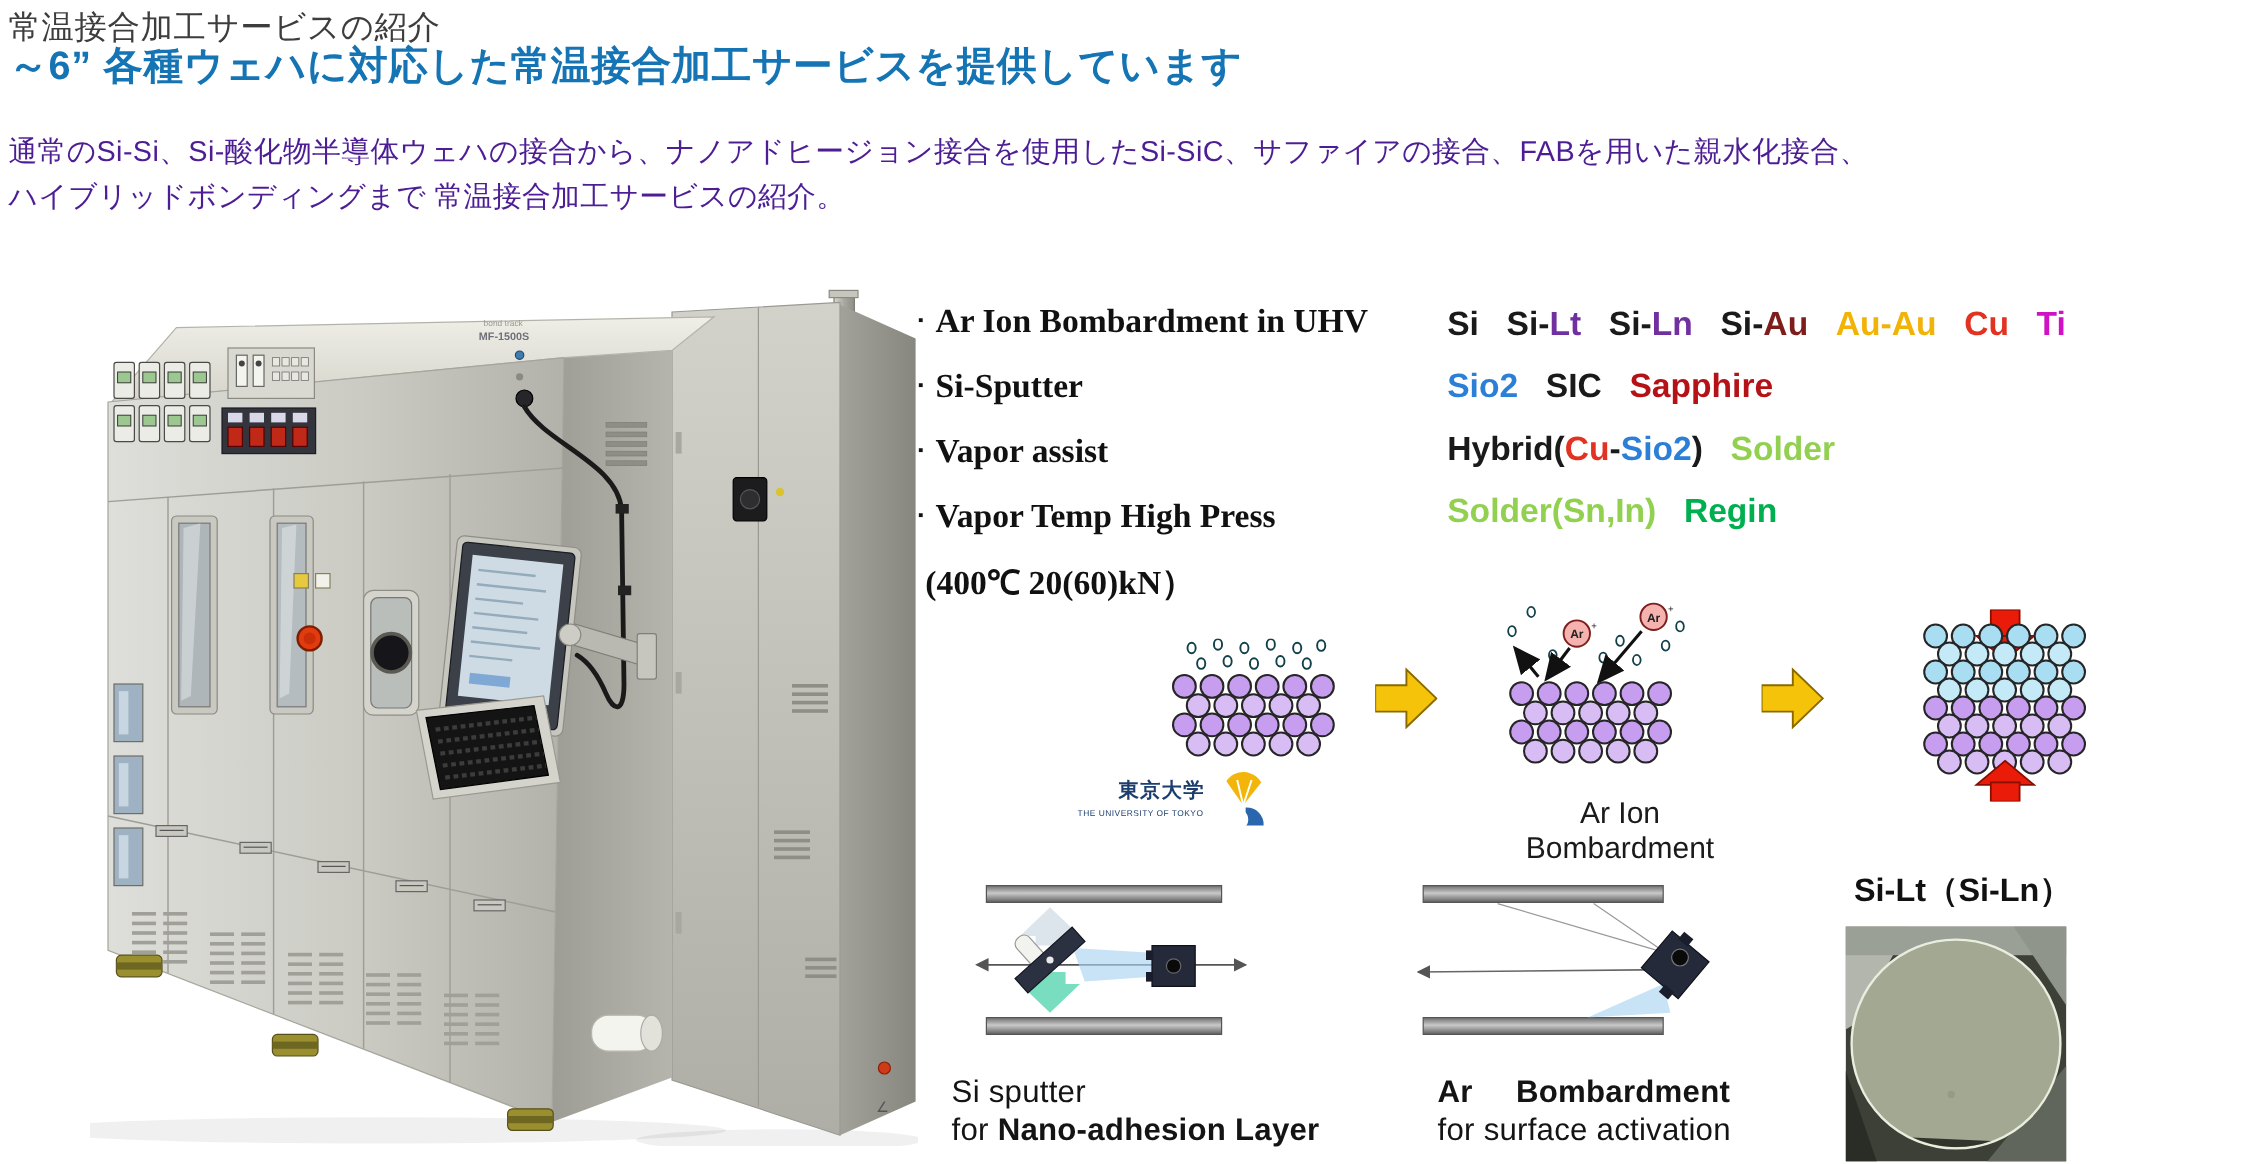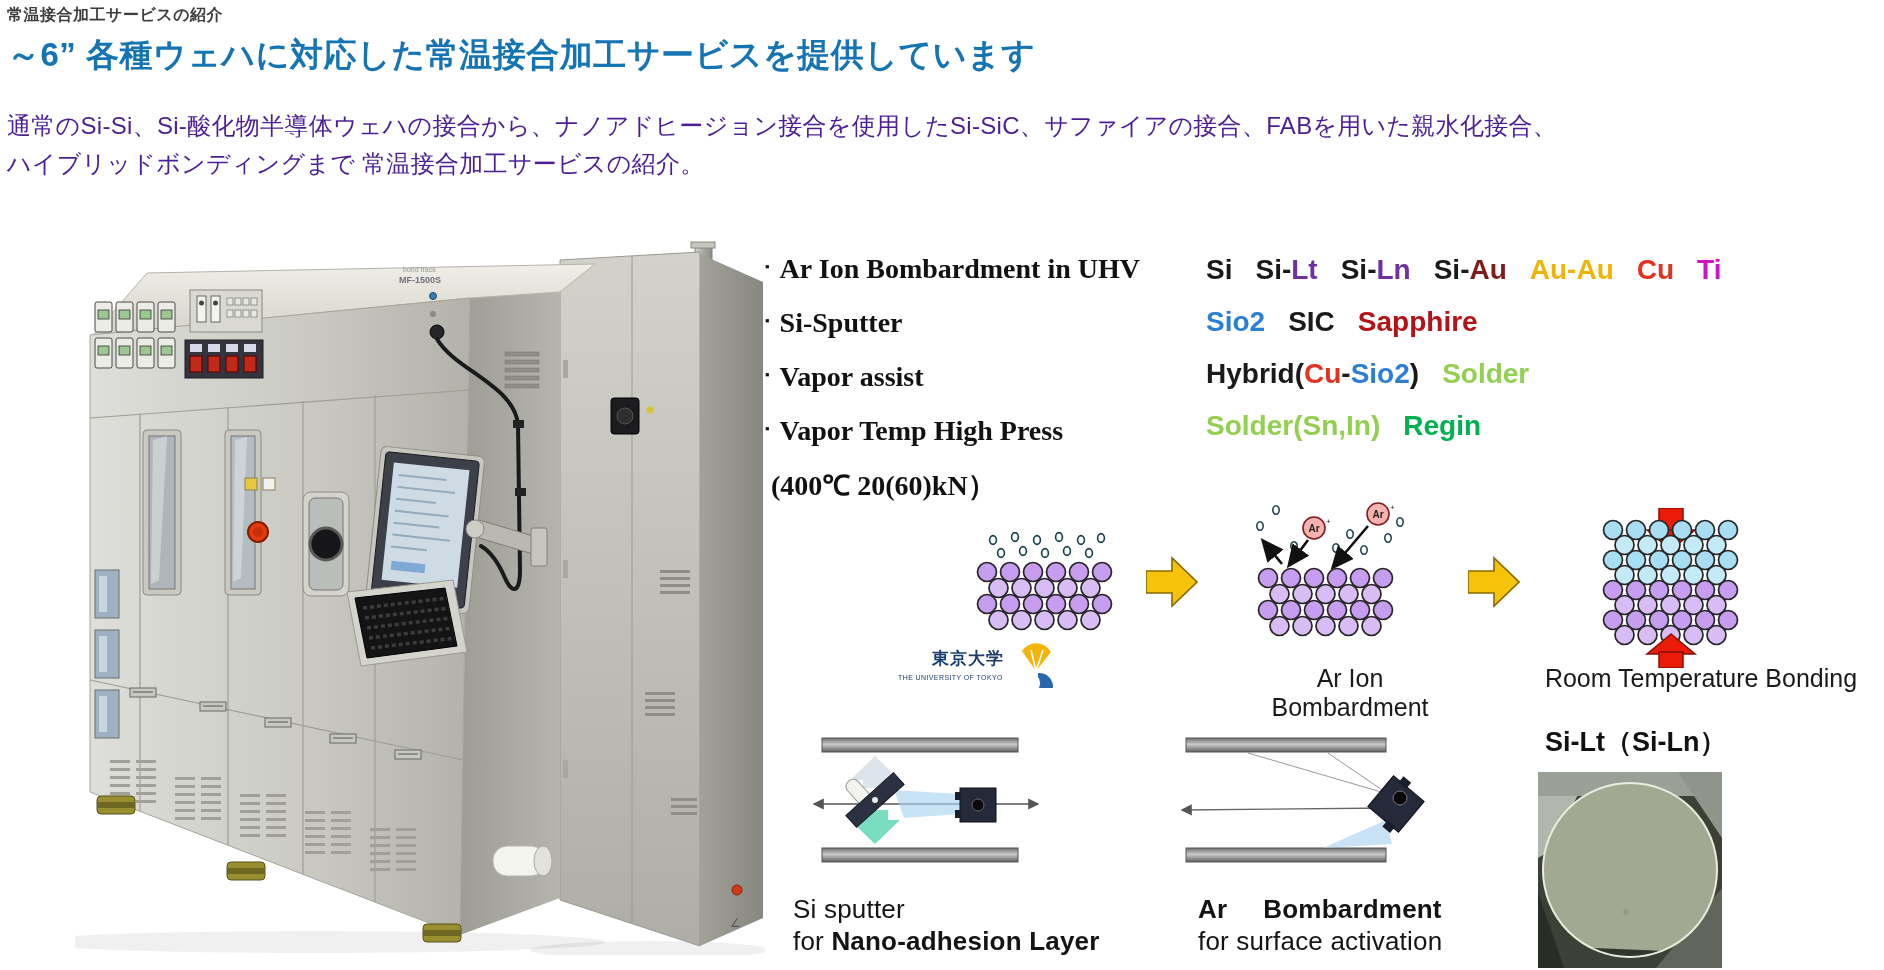--- a/index.html
+++ b/index.html
@@ -1,19 +1,19 @@
 <!DOCTYPE html>
 <html><head>
 <meta charset="utf-8">
 <style>
   html,body{margin:0;padding:0;background:#ffffff;}
   .canvas{position:relative;width:1884px;height:970px;background:#ffffff;overflow:hidden;
           font-family:"Liberation Sans",sans-serif;}
   .abs{position:absolute;}
-  .subtitle{left:7px;top:5px;font-size:16px;font-weight:bold;color:#3d3d3d;letter-spacing:.5px;}
+  .subtitle{left:7px;top:5px;font-size:27px;font-weight:normal;color:#3d3d3d;letter-spacing:.5px;}
   .title{left:7px;top:33px;margin:0;font-size:33px;font-weight:bold;color:#1474b4;letter-spacing:.5px;}
   .bodytext{left:7px;font-size:24px;color:#4c1d95;letter-spacing:.3px;}
   .b1{top:110px;} .b2{top:148px;}
 
   .bullets{left:765px;top:242px;font-family:"Liberation Serif",serif;font-weight:bold;color:#111;}
   .brow{height:54px;font-size:28px;display:flex;align-items:center;}
   .bdot{font-size:13px;margin-right:10px;position:relative;top:-2px;}
   .bnote{margin-left:6px;}
 
   .mats{left:1206px;top:244px;font-weight:bold;font-size:28px;white-space:nowrap;}
@@ -543,21 +543,20 @@
       <use href="#r6c" y="0"></use>
         <use href="#r5c" y="15" fill="#d7bdf4"></use>
         <use href="#r6c" y="30"></use>
         <use href="#r5c" y="45" fill="#d7bdf4"></use>
     </g>
     <g>
       <polygon points="71,126 47,146 95,146" fill="#ea1c09" stroke="#8a0f00" stroke-width="1.5"></polygon>
       <rect x="59" y="144" width="24" height="16" fill="#ea1c09" stroke="#8a0f00" stroke-width="1.5"></rect>
     </g>
   </svg>
-  <div class="abs dlabel lab-rtb">Room Temperature Bonding</div>
 
   <svg class="abs" style="left:898px;top:642px;" width="158" height="58" viewBox="0 0 158 58">
     <text x="34" y="22" font-size="17" font-weight="bold" fill="#1c3e6e" letter-spacing="1">東京大学</text>
     <text x="0" y="38" font-size="7" fill="#1c3e6e" letter-spacing=".4">THE UNIVERSITY OF TOKYO</text>
     <g transform="translate(120,2)">
       <path d="M18,27 L4,7 A17,17 0 0 1 33,8 Z" fill="#f3b50a"></path>
       <line x1="18" y1="27" x2="13" y2="6" stroke="#fff" stroke-width="1.6"></line>
       <line x1="18" y1="27" x2="25" y2="6" stroke="#fff" stroke-width="1.6"></line>
       <path d="M20,29 A14,14 0 0 1 35,44 L20,44 Z" fill="#2a66ad"></path>
       <circle cx="13" cy="39" r="7.5" fill="none" stroke="#fff" stroke-width="3.4"></circle>

